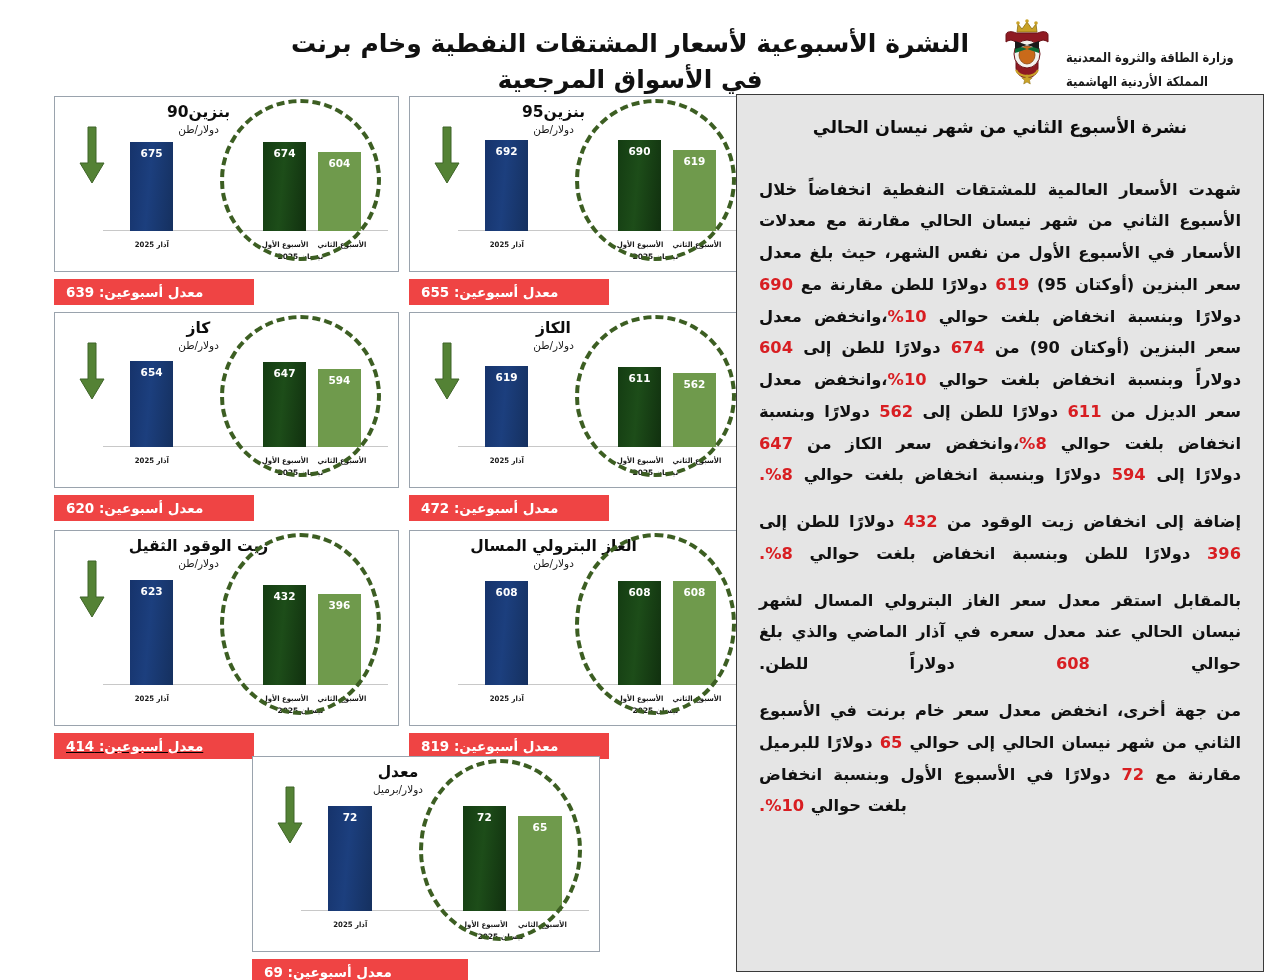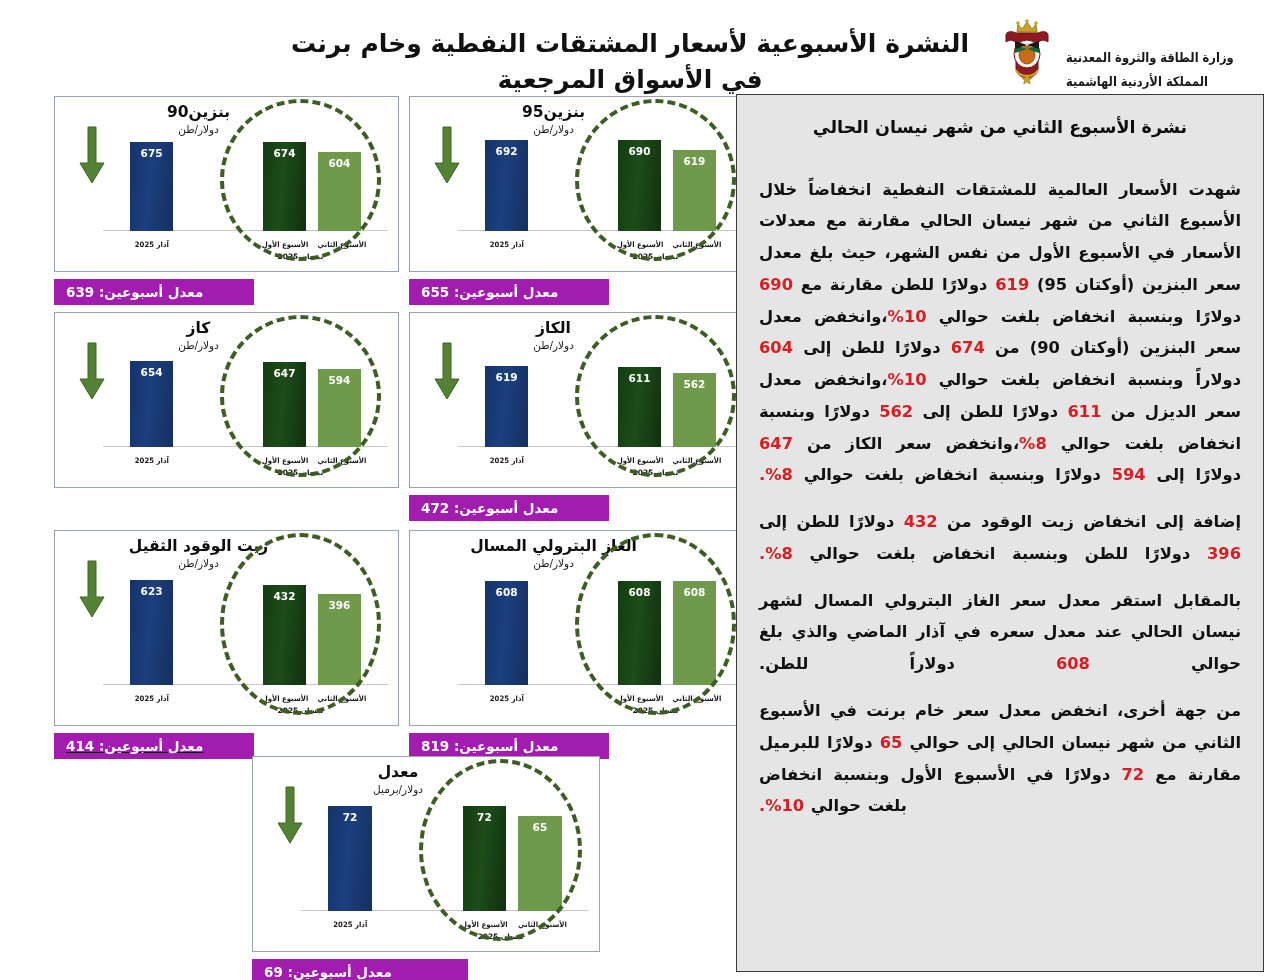--- a/index.html
+++ b/index.html
@@ -106,21 +106,21 @@
   }
 
   .ellipse {
     position: absolute;
     border: 4px dashed #3c5e22;
     border-radius: 50%;
     pointer-events: none;
   }
 
   .avg-banner {
-    background: #a21caf; color: #ffffff;
+    background: #ef4444; color: #ffffff;
     height: 26px; margin-top: 7px;
     display: flex; align-items: center; justify-content: flex-end;
     padding: 0 12px;
     font-size: 13.5px; font-weight: bold; direction: rtl;
     width: 100%;
   }
   .avg-banner.narrow { width: 58%; margin-right: auto; }
   .avg-banner.narrow-2 { width: 62%; margin-right: auto; }
 
   
@@ -283,20 +283,21 @@
                 </div>
               </div>
             </div>
             <div class="tick" style="left: 2%; width: 31%;">آذار 2025</div>
             <div class="tick" style="left: 50%; width: 27%;">الأسبوع الأول</div>
             <div class="tick" style="left: 70%; width: 27%;">الأسبوع الثاني</div>
             <div class="grouplabel" style="left: 54%; width: 30%;">نيسان 2025</div>
           </div>
           <div class="ellipse" style="left: 48%; top: 2px; width: 47%; height: 162px;"></div>
         </div>
+        <div class="avg-banner narrow">معدل أسبوعين: 620</div>
       </div>
       <div class="card" style="left: 355px; top: 216px; width: 345px;">
         <div class="panel">
           <div class="panel-title">
             <span class="name">الكاز</span>
             <span class="unit">دولار/طن</span>
           </div>
           <svg class="down-arrow" viewBox="0 0 30 62">
             <path d="M11 2 H19 V38 H27 L15 58 L3 38 H11 Z" fill="#548235" stroke="#3f6428" stroke-width="1"></path>
           </svg>

